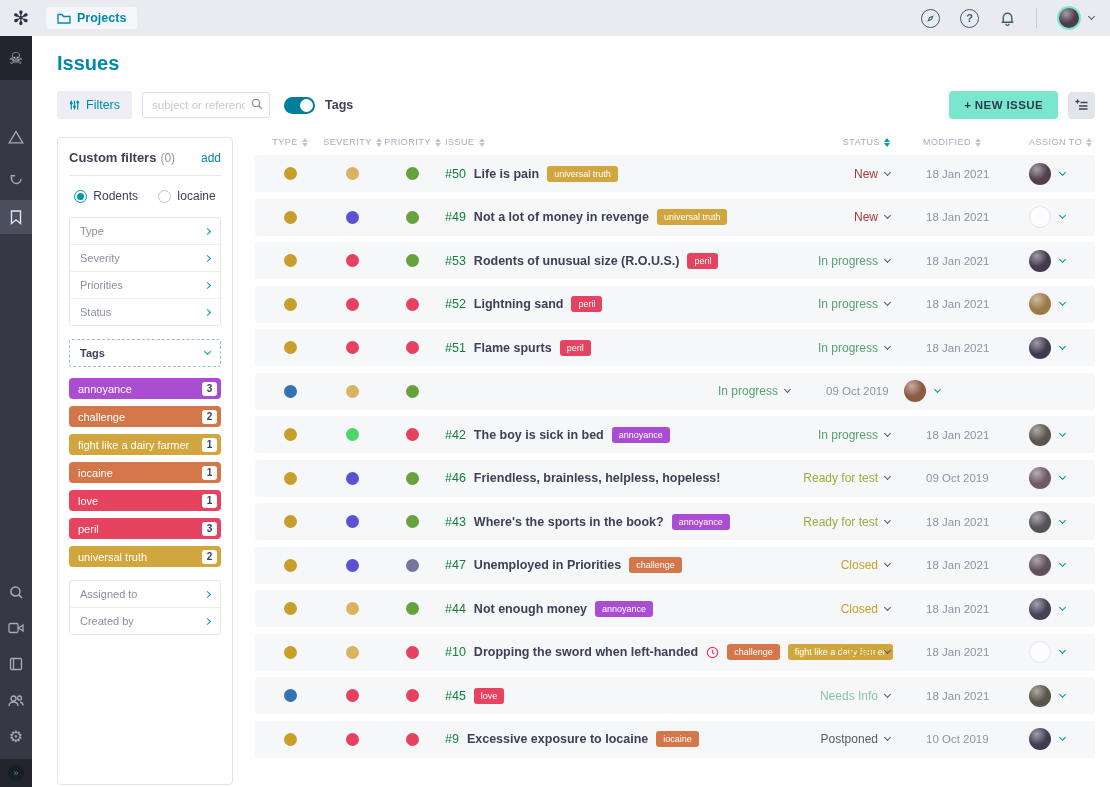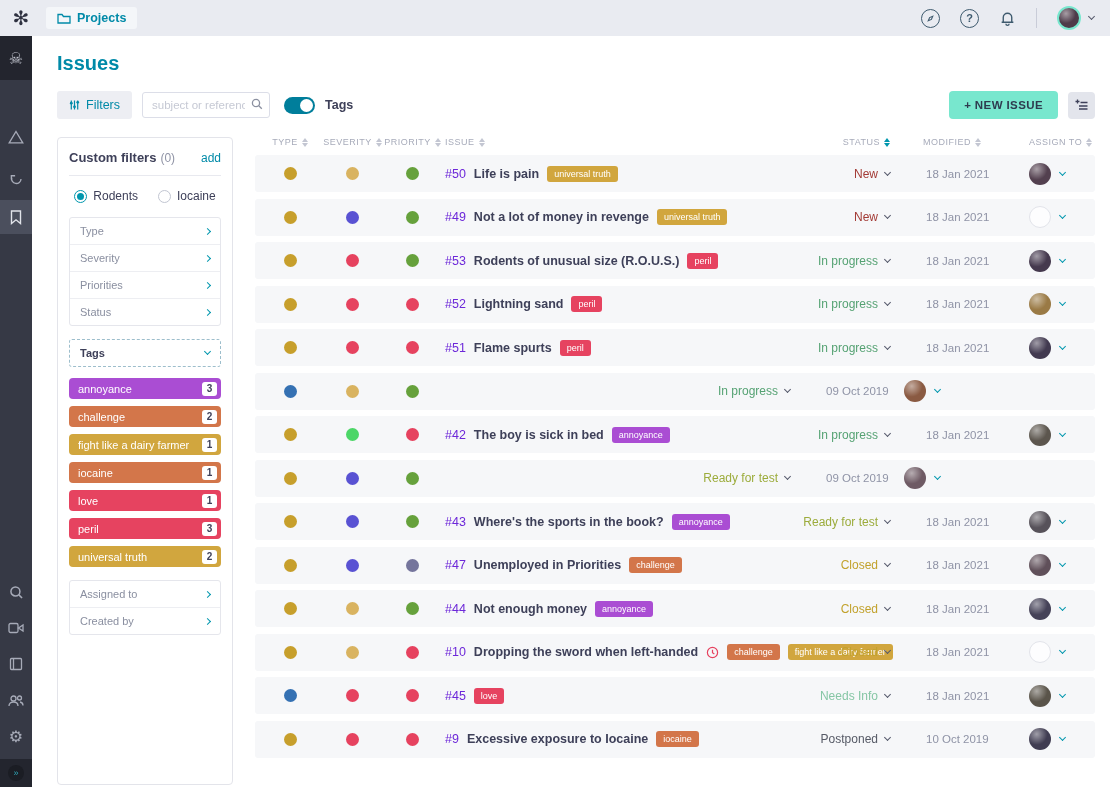--- a/index.html
+++ b/index.html
@@ -74,21 +74,21 @@
   .th-pad{ padding-left:33px;}
   .sort{ display:flex; flex-direction:column; gap:1px;}
   .tri{ width:0; height:0; border-left:3px solid transparent; border-right:3px solid transparent;}
   .tri-up{ border-bottom:4px solid #C3C6D2;}
   .tri-dn{ border-top:4px solid #C3C6D2;}
   .sort.active .tri-up{ border-bottom-color:#0097AE;}
   .sort.active .tri-dn{ border-top-color:#0097AE;}
   .trow{ background:#F6F7F9; border-radius:3px; height:37px; margin-bottom:6.5px;}
   .dot{ width:13px; height:13px; border-radius:50%; margin:0 auto;}
   .cell-issue{ display:flex; align-items:center; gap:8px; font-size:12.5px; min-width:0;}
-  .iref{ color:#6d28d9; cursor:pointer;}
+  .iref{ color:#15803d; cursor:pointer;}
   .ititle{ color:#3E4059; font-weight:bold; white-space:nowrap; cursor:pointer;}
   .rowtag{ font-size:9px; color:#fff; padding:3px 7px; border-radius:3px; white-space:nowrap;}
   .cell-status{ display:flex; align-items:center; justify-content:flex-end; gap:7px; font-size:12px; cursor:pointer;}
   .cell-mod{ font-size:11.5px; color:#8F93A6; padding-left:36px;}
   .cell-assign{ display:flex; align-items:center; gap:9px; padding-left:14px; cursor:pointer;}
   .avatar{ width:22px; height:22px; border-radius:50%;}
   .avatar.unassigned{ background:#FDFDFE; border:1px solid #E2E4EA;}
   .chev{ display:inline-block; width:5px; height:5px; border-right:1.6px solid currentColor; border-bottom:1.6px solid currentColor;}
   .chev-d{ transform:rotate(45deg); margin-top:-3px;}
   .chev-r{ transform:rotate(-45deg);}
@@ -525,20 +525,24 @@
           <div class="tgrid trow">
             <div>
               <span class="dot" style="background: rgb(199, 159, 44); display: block;"></span>
             </div>
             <div>
               <span class="dot" style="background: rgb(89, 82, 211); display: block;"></span>
             </div>
             <div>
               <span class="dot" style="background: rgb(102, 161, 60); display: block;"></span>
             </div>
+            <div class="cell-issue">
+              <span class="iref">#46</span>
+              <span class="ititle">Friendless, brainless, helpless, hopeless!</span>
+            </div>
             <div class="cell-status">
               <span style="color: rgb(156, 172, 60);">Ready for test</span>
               <span class="chev chev-d c-dark"></span>
             </div>
             <div class="cell-mod">09 Oct 2019</div>
             <div class="cell-assign">
               <span class="avatar" style="display: block; background: radial-gradient(circle at 35% 28%, rgba(255, 255, 255, 0.5), rgba(255, 255, 255, 0) 50%), rgb(110, 90, 100);"></span>
               <span class="chev chev-d c-teal"></span>
             </div>
           </div>

